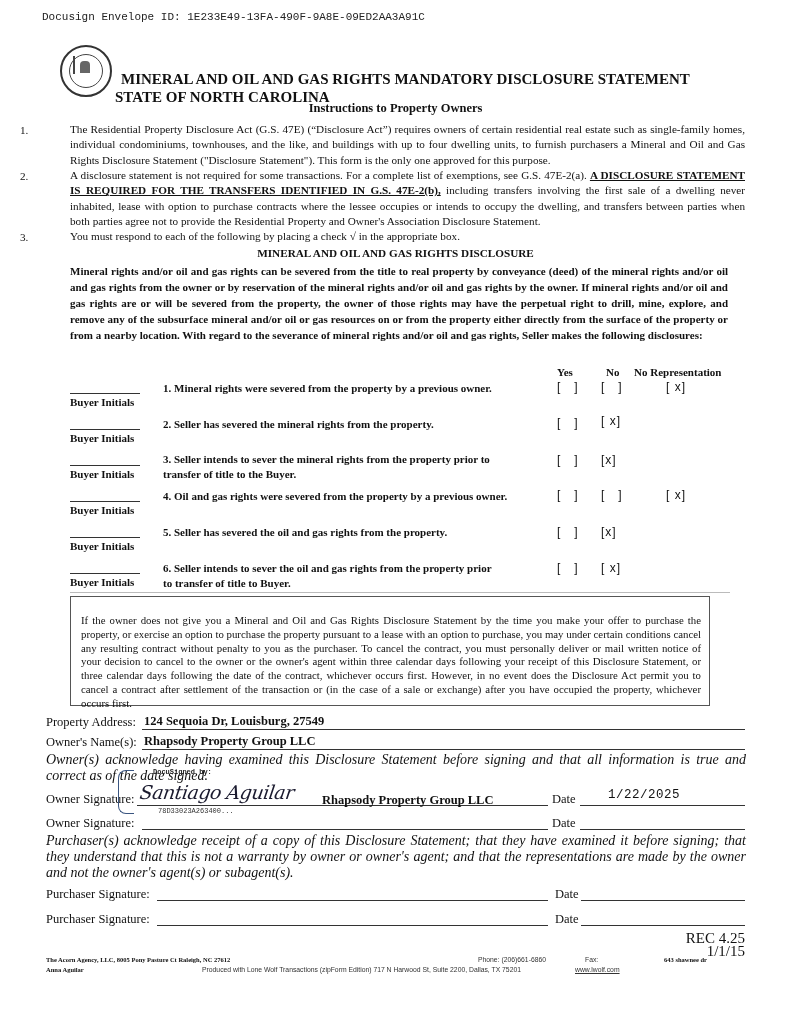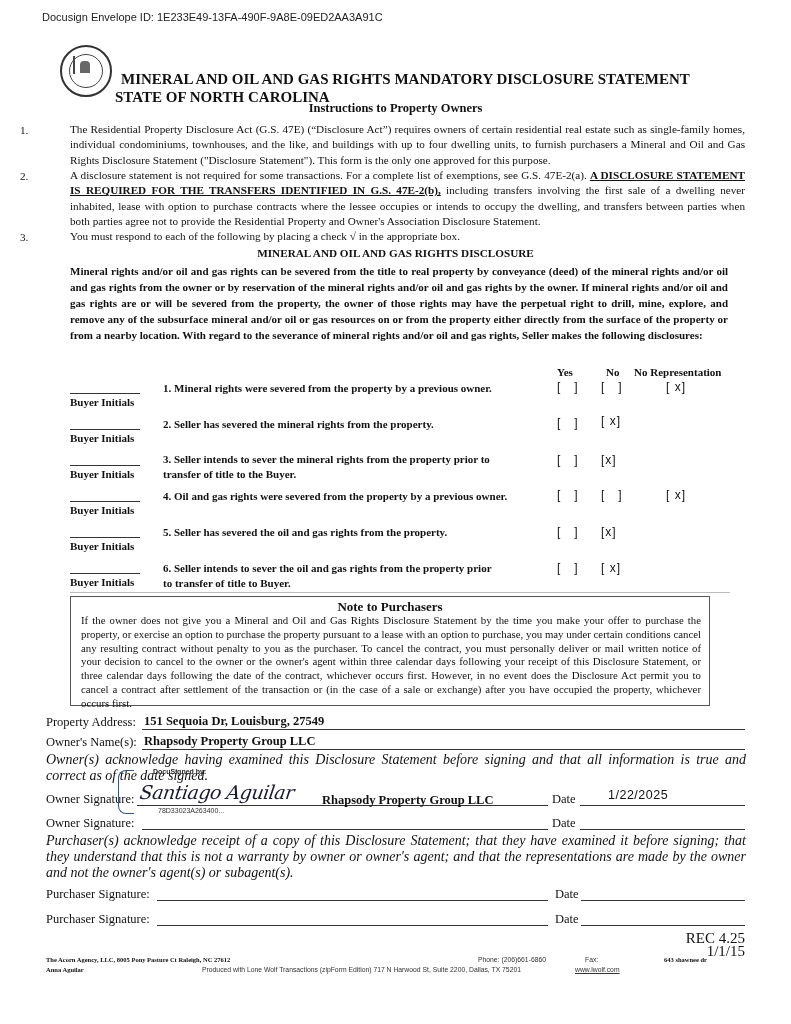--- a/index.html
+++ b/index.html
@@ -1,19 +1,19 @@
 <!DOCTYPE html>
 <html><head>
 <meta charset="utf-8">
 <style>
   * { box-sizing: border-box; margin: 0; padding: 0; }
   html, body { width: 791px; height: 1024px; background: #ffffff; }
   body { position: relative; font-family: "Liberation Serif", serif; color: #111; overflow: hidden; }
   .abs { position: absolute; }
-  .sans { font-family: Liberation Sans, sans-serif; padding-left: 20px; }
+  .sans { font-family: Liberation Mono, monospace; padding-left: 20px; }
   .envelope { left: 22px; top: 11px; font-size: 11px; color: #222; }
   .seal { left: 60px; top: 45px; width: 52px; height: 52px; border-radius: 50%; border: 2px solid #333; }
   .seal-inner { position: absolute; left: 7px; top: 7px; width: 34px; height: 34px; border-radius: 50%; border: 1px solid #444; }
   .seal-fig { position: absolute; left: 11px; top: 9px; width: 10px; height: 18px; border-left: 2px solid #444; }
   .seal-fig2 { position: absolute; left: 18px; top: 14px; width: 10px; height: 12px; background: #666; border-radius: 4px 4px 0 0; }
   .title1 { left: 115px; top: 53px; font-size: 15px; font-weight: bold; margin-top: 36px; }
   .title2 { left: 121px; top: 71px; font-size: 15px; font-weight: bold; }
   .instr-head { left: 0; width: 791px; top: 101px; text-align: center; font-size: 12.5px; font-weight: bold; }
   .num { font-size: 11.2px; }
   .para { font-size: 11.2px; line-height: 15.3px; text-align: justify; }
@@ -121,27 +121,26 @@
   <div class="abs initials-label" style="left:70px; top:576px;">Buyer Initials</div>
   <div class="abs q-text" style="left:163px; top:561px;">6. Seller intends to sever the oil and gas rights from the property prior</div>
   <div class="abs q-text" style="left:163px; top:576px;">to transfer of title to Buyer.</div>
   <div class="abs cb" style="left:557px; top:561px;">[   ]</div>
   <div class="abs cb" style="left:601px; top:561px;">[ x]</div>
 </div>
 
 <div class="abs divider" style="top:592px;"></div>
 
 <div class="abs note-box">
-  <div class="abs note-title">Note to Purchasers</div>
   <div class="abs note-text">If the owner does not give you a Mineral and Oil and Gas Rights Disclosure Statement by the time you make your offer to purchase the property, or exercise an option to purchase the property pursuant to a lease with an option to purchase, you may under certain conditions cancel any resulting contract without penalty to you as the purchaser. To cancel the contract, you must personally deliver or mail written notice of your decision to cancel to the owner or the owner's agent within three calendar days following your receipt of this Disclosure Statement, or three calendar days following the date of the contract, whichever occurs first. However, in no event does the Disclosure Act permit you to cancel a contract after settlement of the transaction or (in the case of a sale or exchange) after you have occupied the property, whichever occurs first.</div>
 </div>
 
 <div class="abs field-label" style="left:46px; top:715px;">Property Address:</div>
 <div class="abs field-line" style="left:142px; top:714px; width:603px; height:16px;">
-  <span class="field-value" style="position:absolute; left:2px; top:0;">151 Sequoia Dr, Louisburg,   27549</span>
+  <span class="field-value" style="position:absolute; left:2px; top:0;">124 Sequoia Dr, Louisburg,   27549</span>
 </div>
 
 <div class="abs field-label" style="left:46px; top:735px;">Owner's Name(s):</div>
 <div class="abs field-line" style="left:142px; top:734px; width:603px; height:16px;">
   <span class="field-value" style="position:absolute; left:2px; top:0;">Rhapsody Property Group LLC</span>
 </div>
 
 <div class="abs ital" style="left:46px; top:752px; width:700px;">Owner(s) acknowledge having examined this Disclosure Statement before signing and that all information is true and  correct as of the date signed.</div>
 
 <div class="abs field-label" style="left:46px; top:792px;">Owner Signature:</div>

